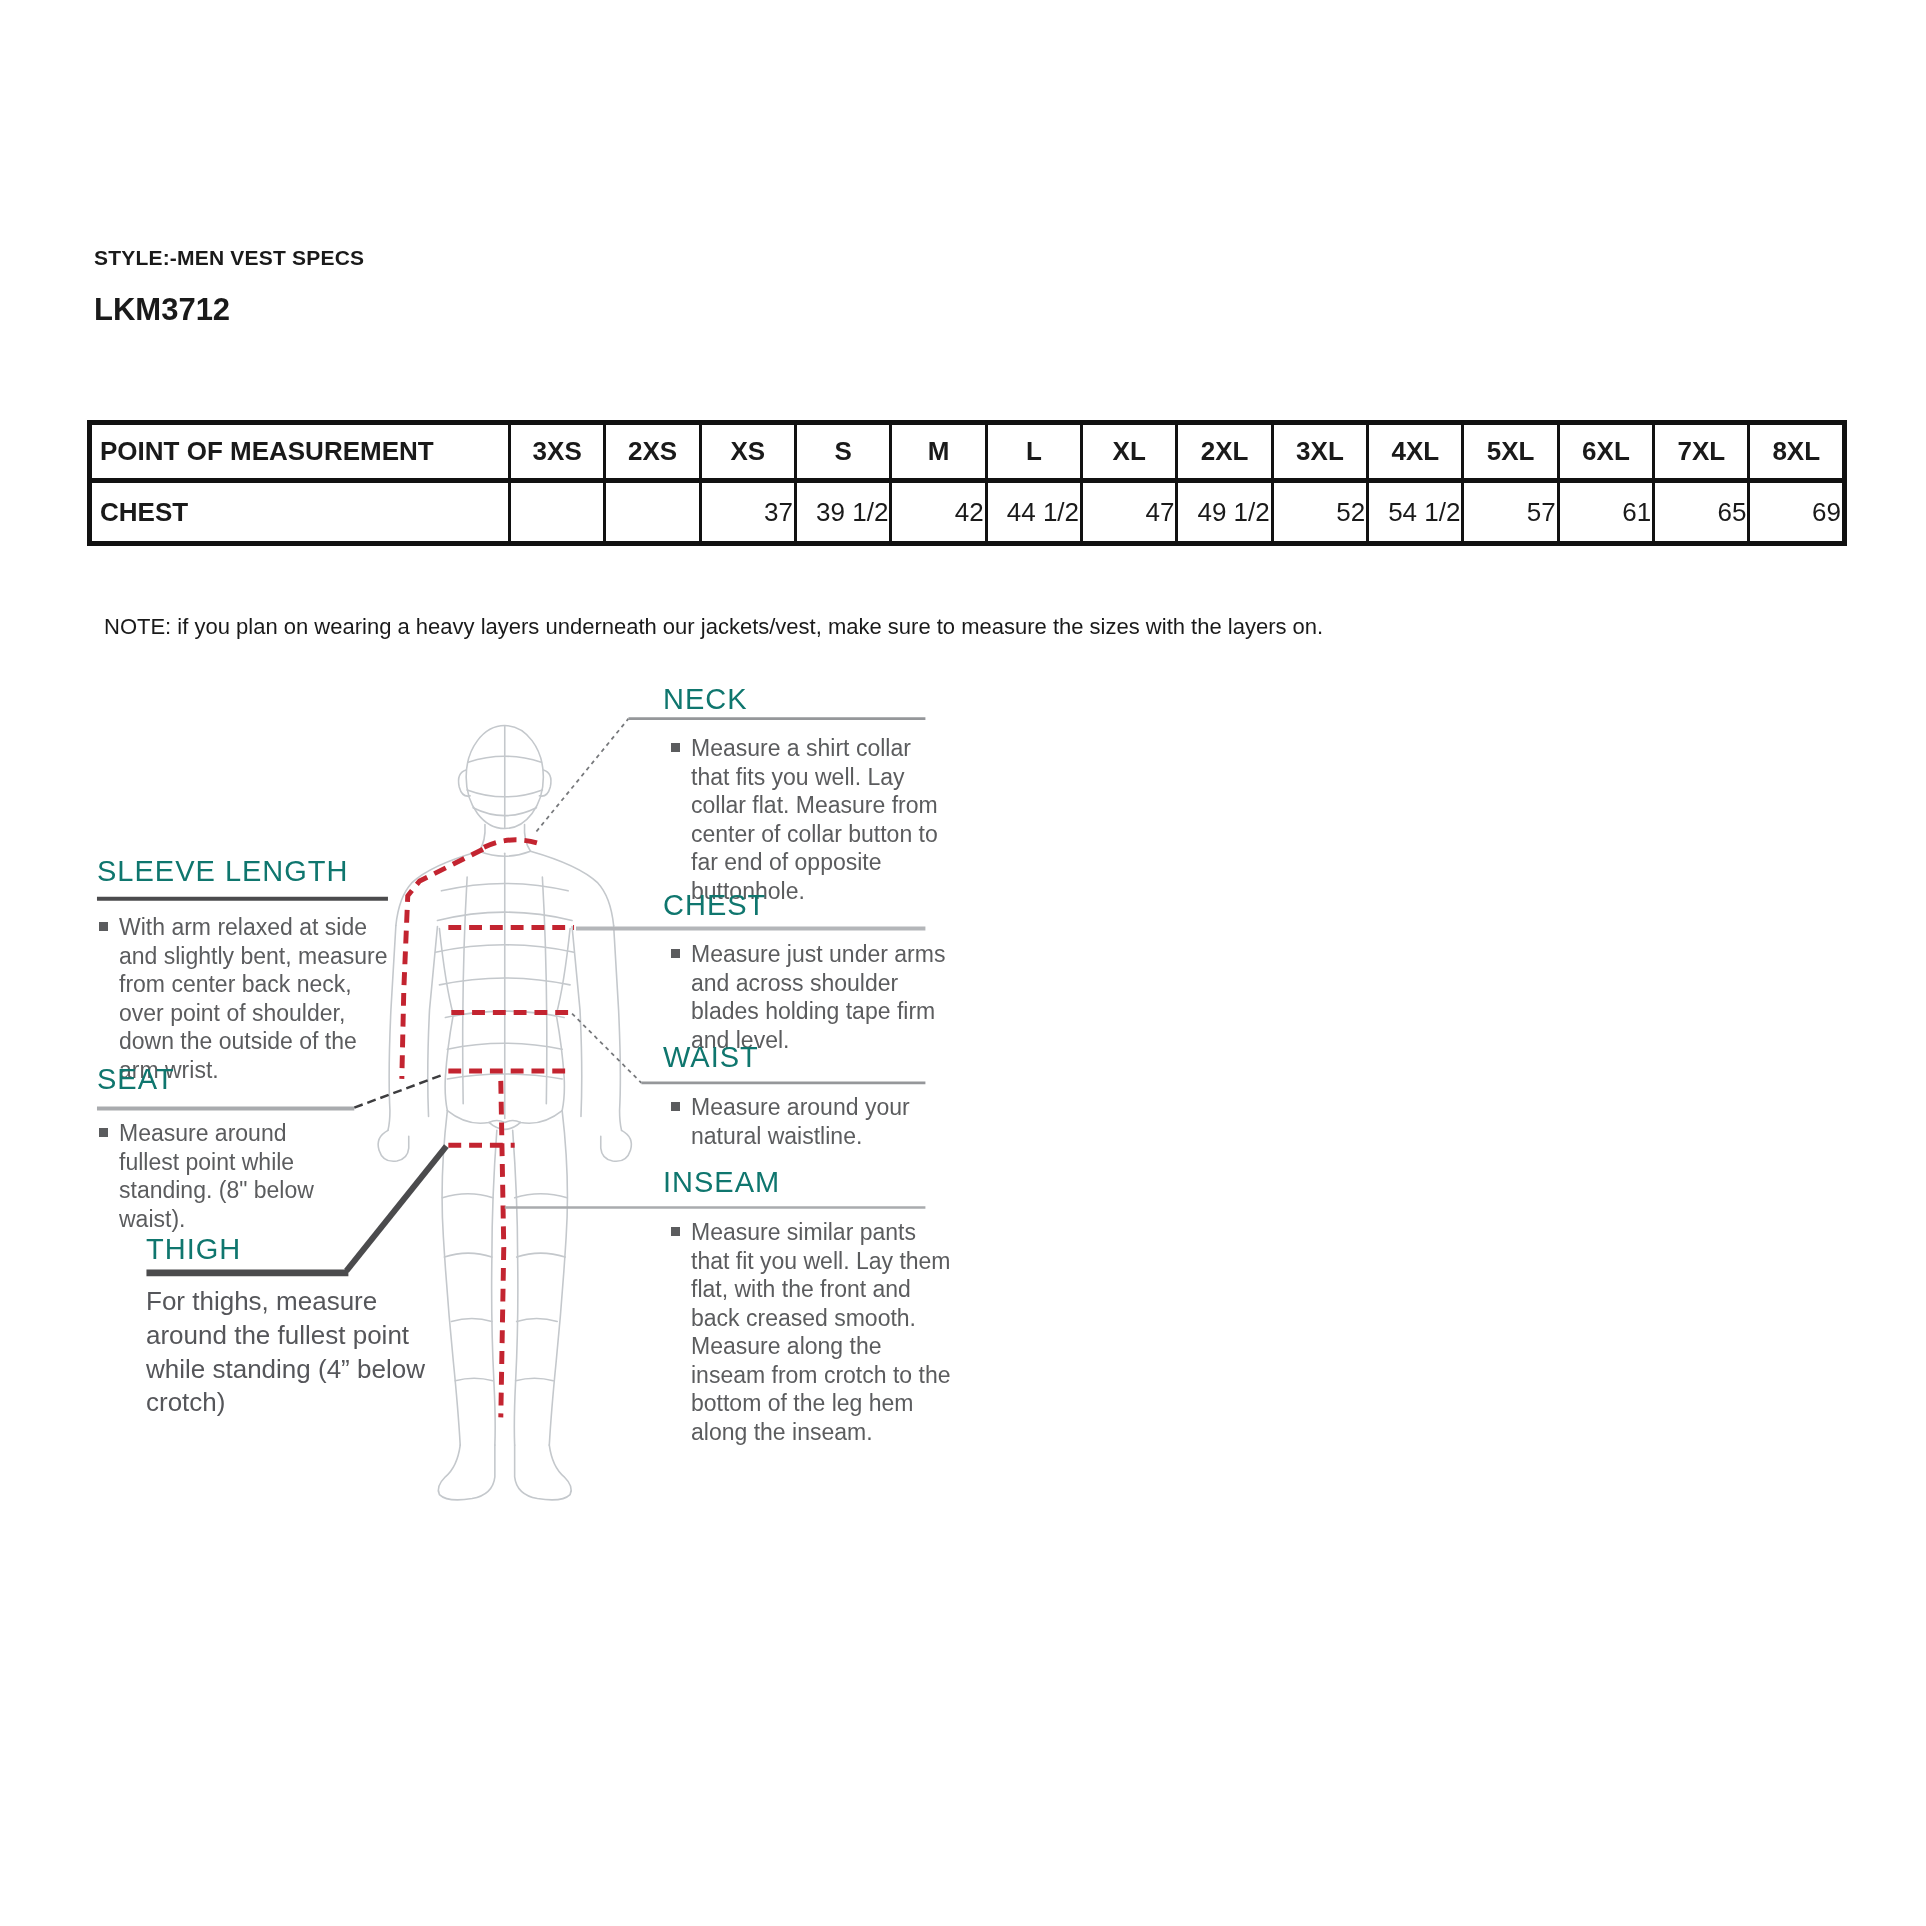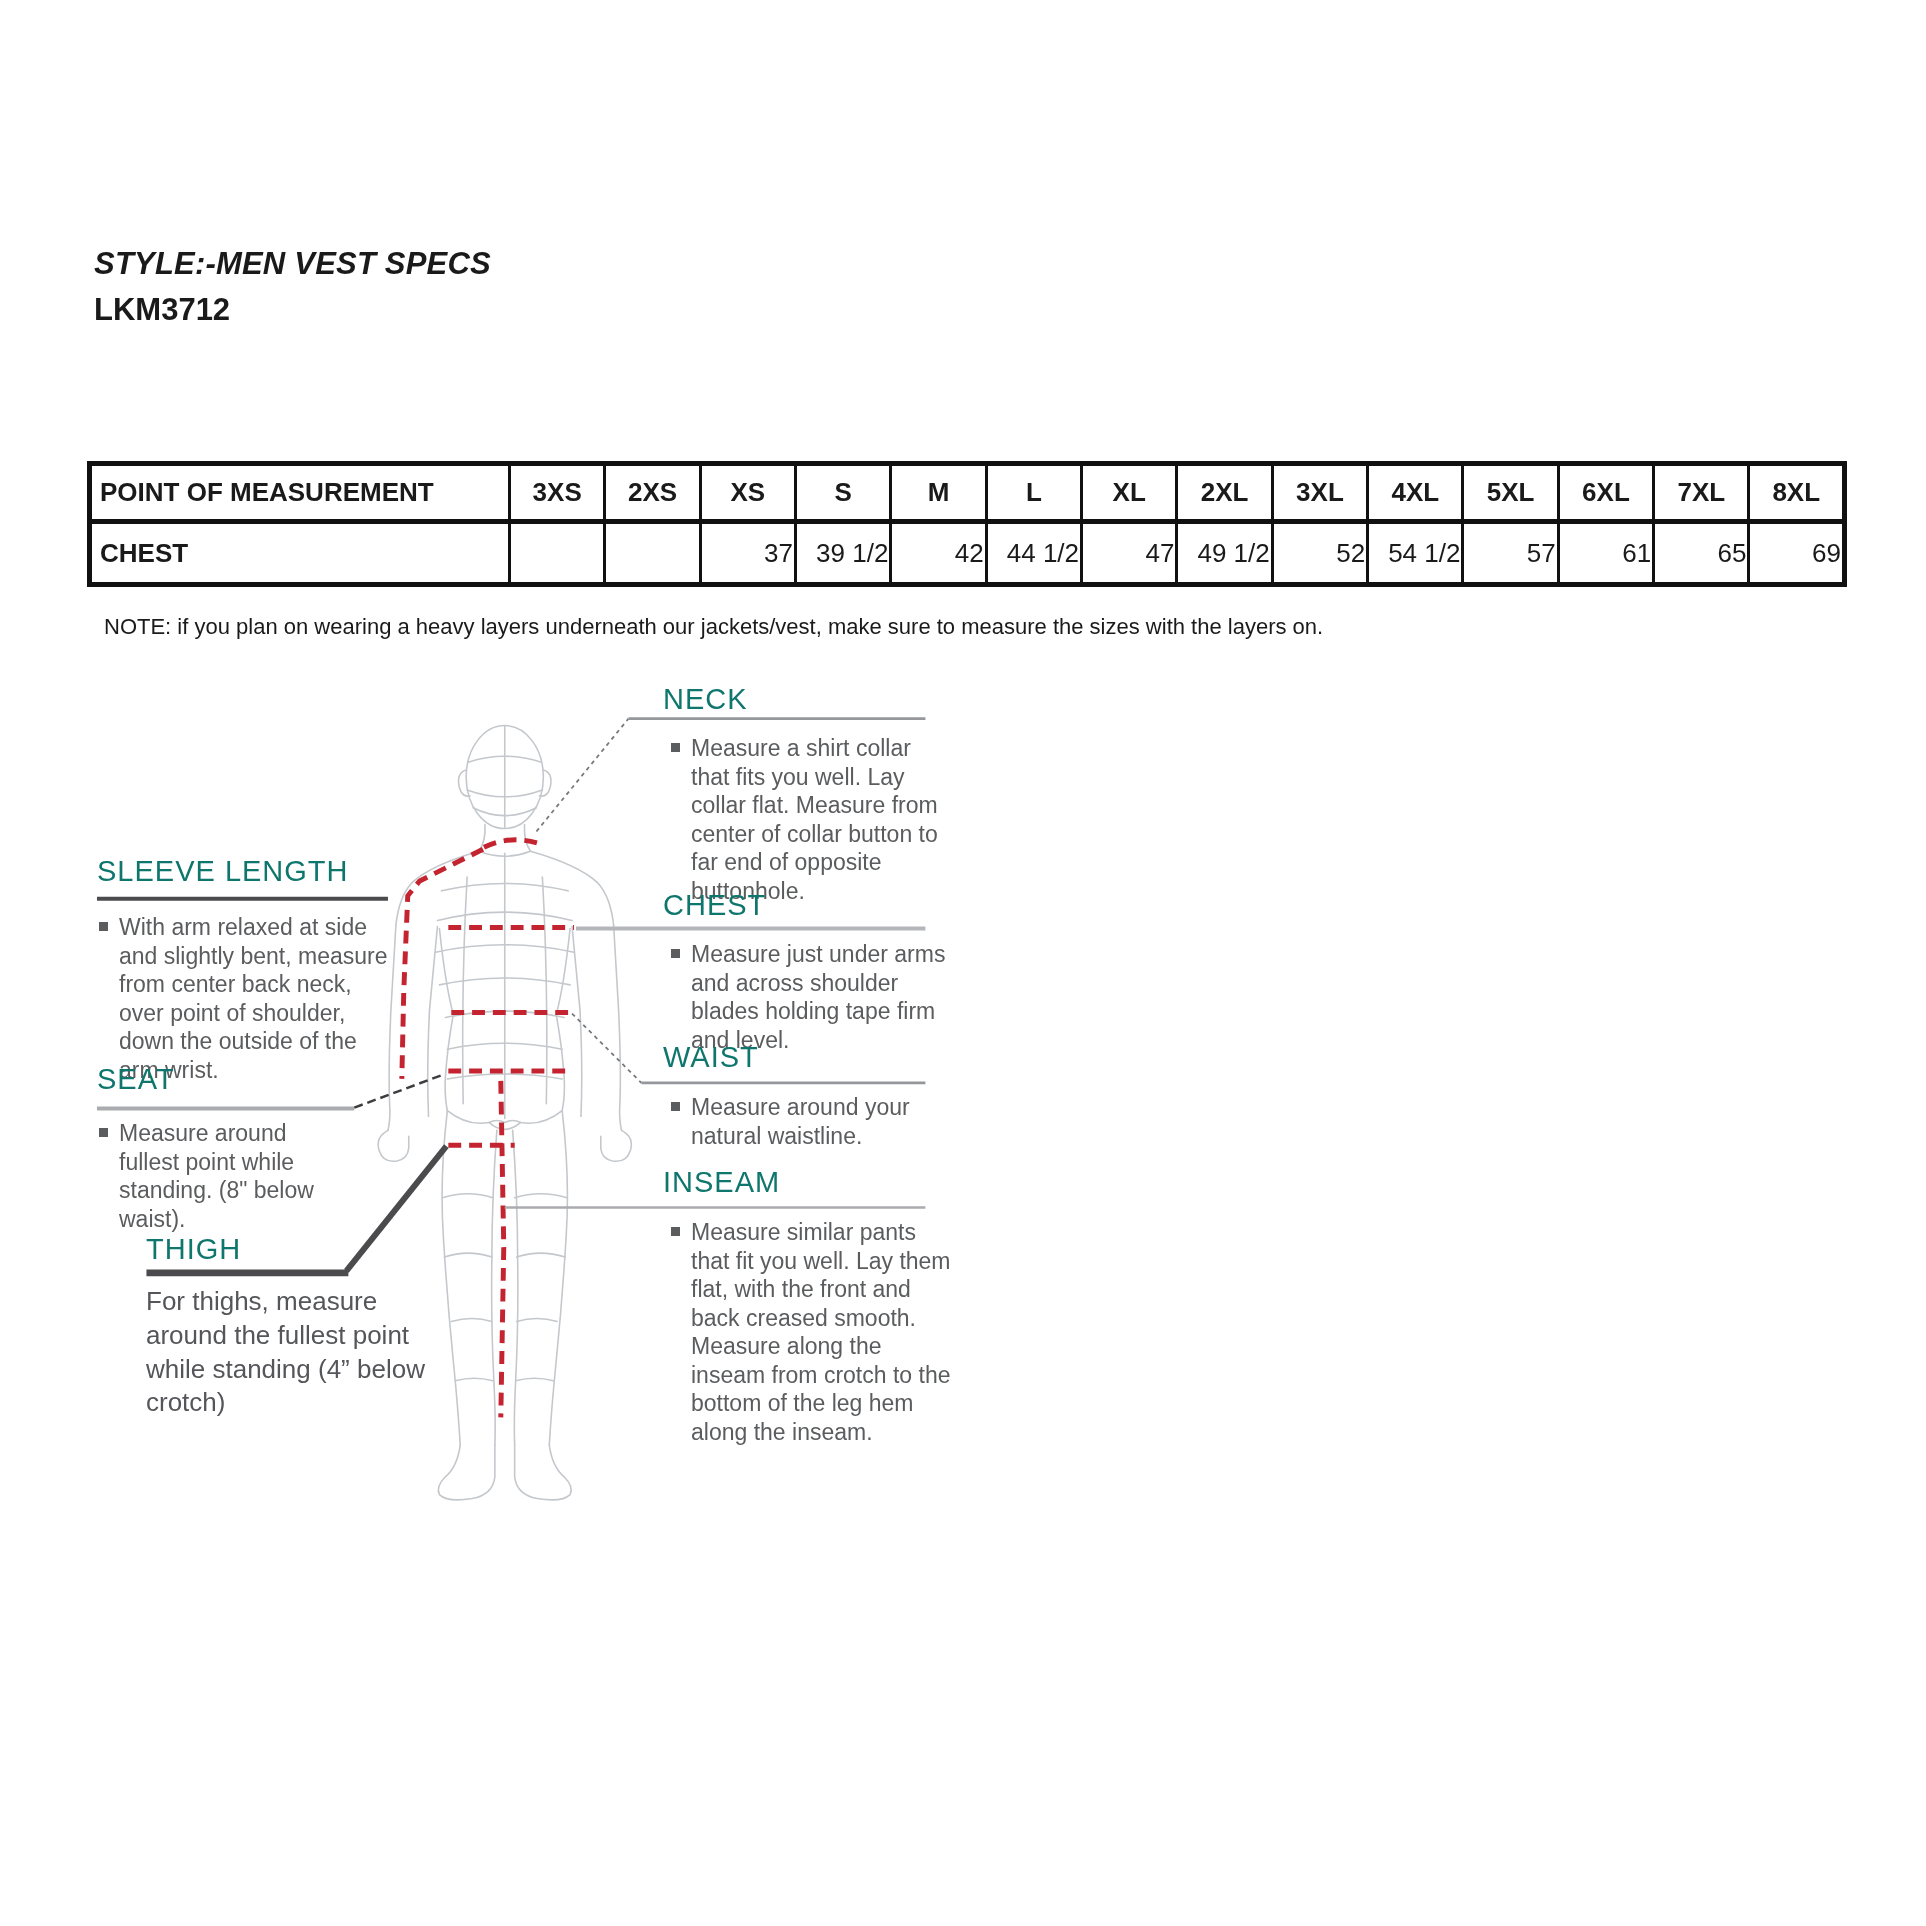--- a/index.html
+++ b/index.html
@@ -1,29 +1,29 @@
 <!DOCTYPE html>
 <html><head>
 <meta charset="utf-8">
 <style>
   html,body{margin:0;padding:0;}
   body{
     width:1927px;height:1927px;background:#ffffff;position:relative;
     font-family:"Liberation Sans", sans-serif;color:#1a1a1a;overflow:hidden;
   }
-  .doc-title{position:absolute;left:94px;top:246px;font-size:31px;font-weight:bold;letter-spacing:0.2px;font-style:italic;}
+  .doc-title{position:absolute;left:94px;top:246px;font-size:21px;font-weight:bold;letter-spacing:0.2px;}
   .doc-code{position:absolute;left:94px;top:292px;font-size:31px;font-weight:bold;}
   .size-table{
     position:absolute;left:87px;top:420px;width:1760px;
     border-collapse:collapse;table-layout:fixed;
   }
   .size-table th,.size-table td{
     border:3px solid #111;height:51px;font-size:26px;overflow:hidden;white-space:nowrap;
   }
-  .size-table{border:5px solid #111;margin-top:41px;}
+  .size-table{border:5px solid #111;}
   .size-table thead th{font-weight:bold;text-align:center;border-bottom:5px solid #111;}
   .size-table thead th.pom{text-align:left;padding-left:8px;}
   .size-table td.rowlab{font-weight:bold;text-align:left;padding-left:8px;height:56px;}
   .size-table td.val{font-weight:normal;text-align:right;padding-left:15px;height:56px;}
   .col-pom{width:420px;}
   .note-line{position:absolute;left:104px;top:614px;font-size:22px;font-weight:normal;width:1742px;}
   .diagram{position:absolute;left:89px;top:683px;width:881px;height:871px;}
   .diagram svg{position:absolute;left:0;top:0;}
   .guide-label{position:absolute;font-size:29px;color:#0f766e;letter-spacing:1px;white-space:nowrap;}
   .guide-desc{position:absolute;display:flex;gap:11px;font-size:23px;line-height:1.24;color:#5b5c5e;}

